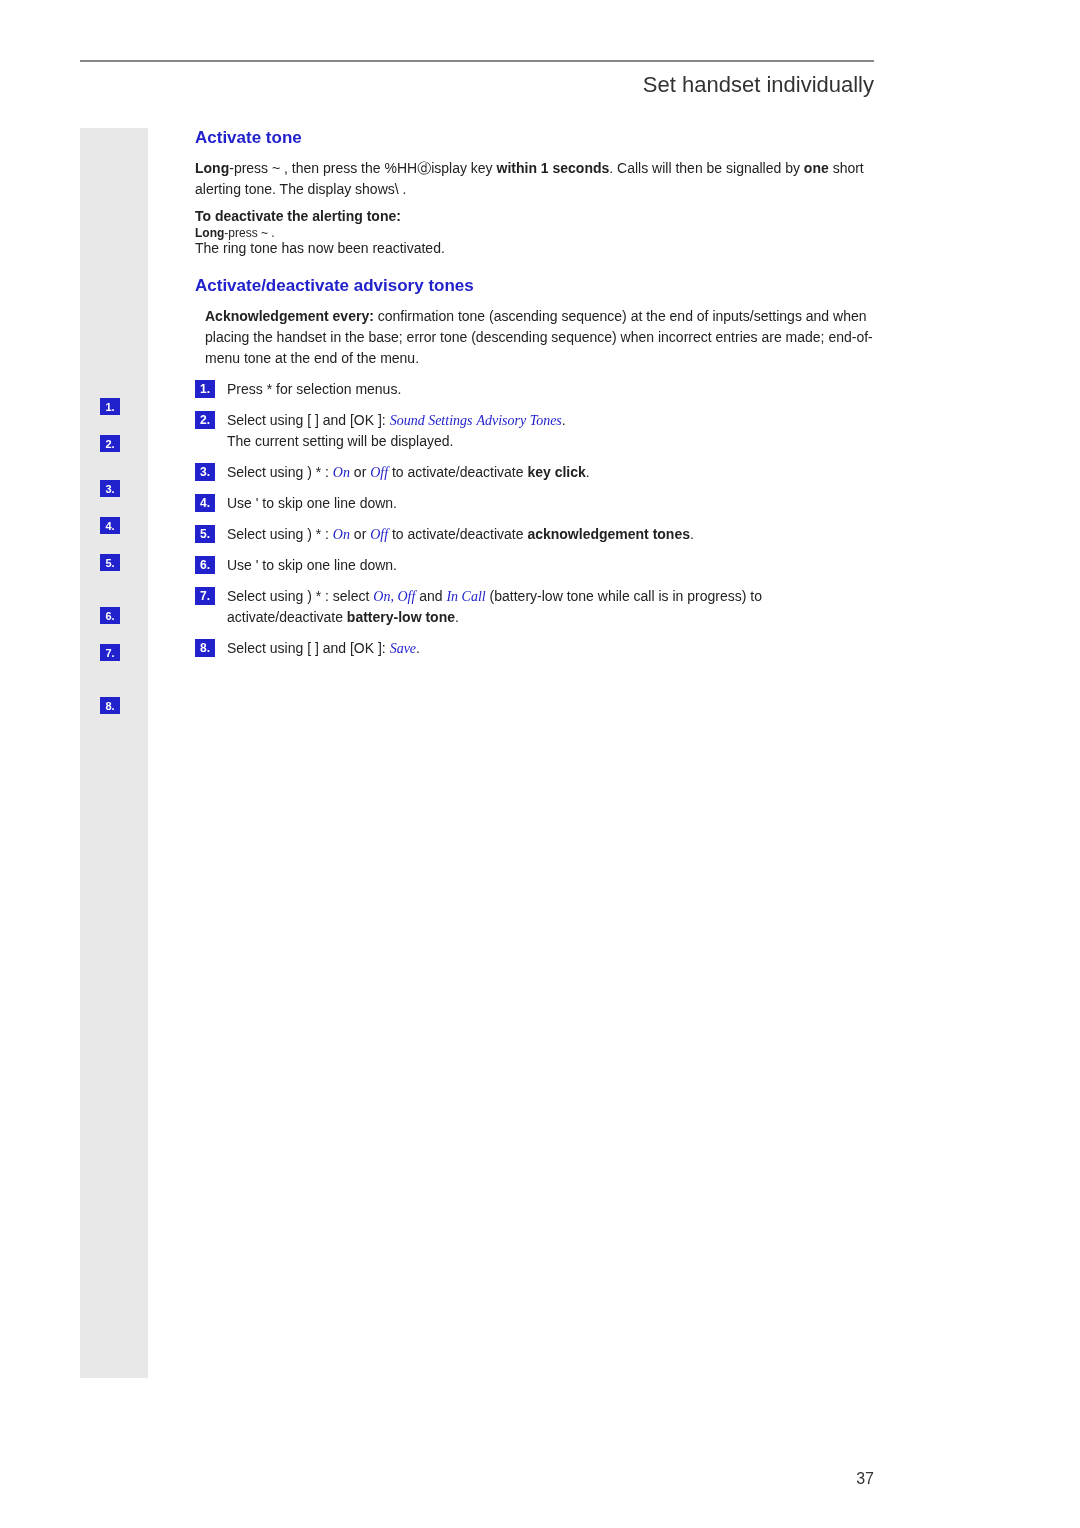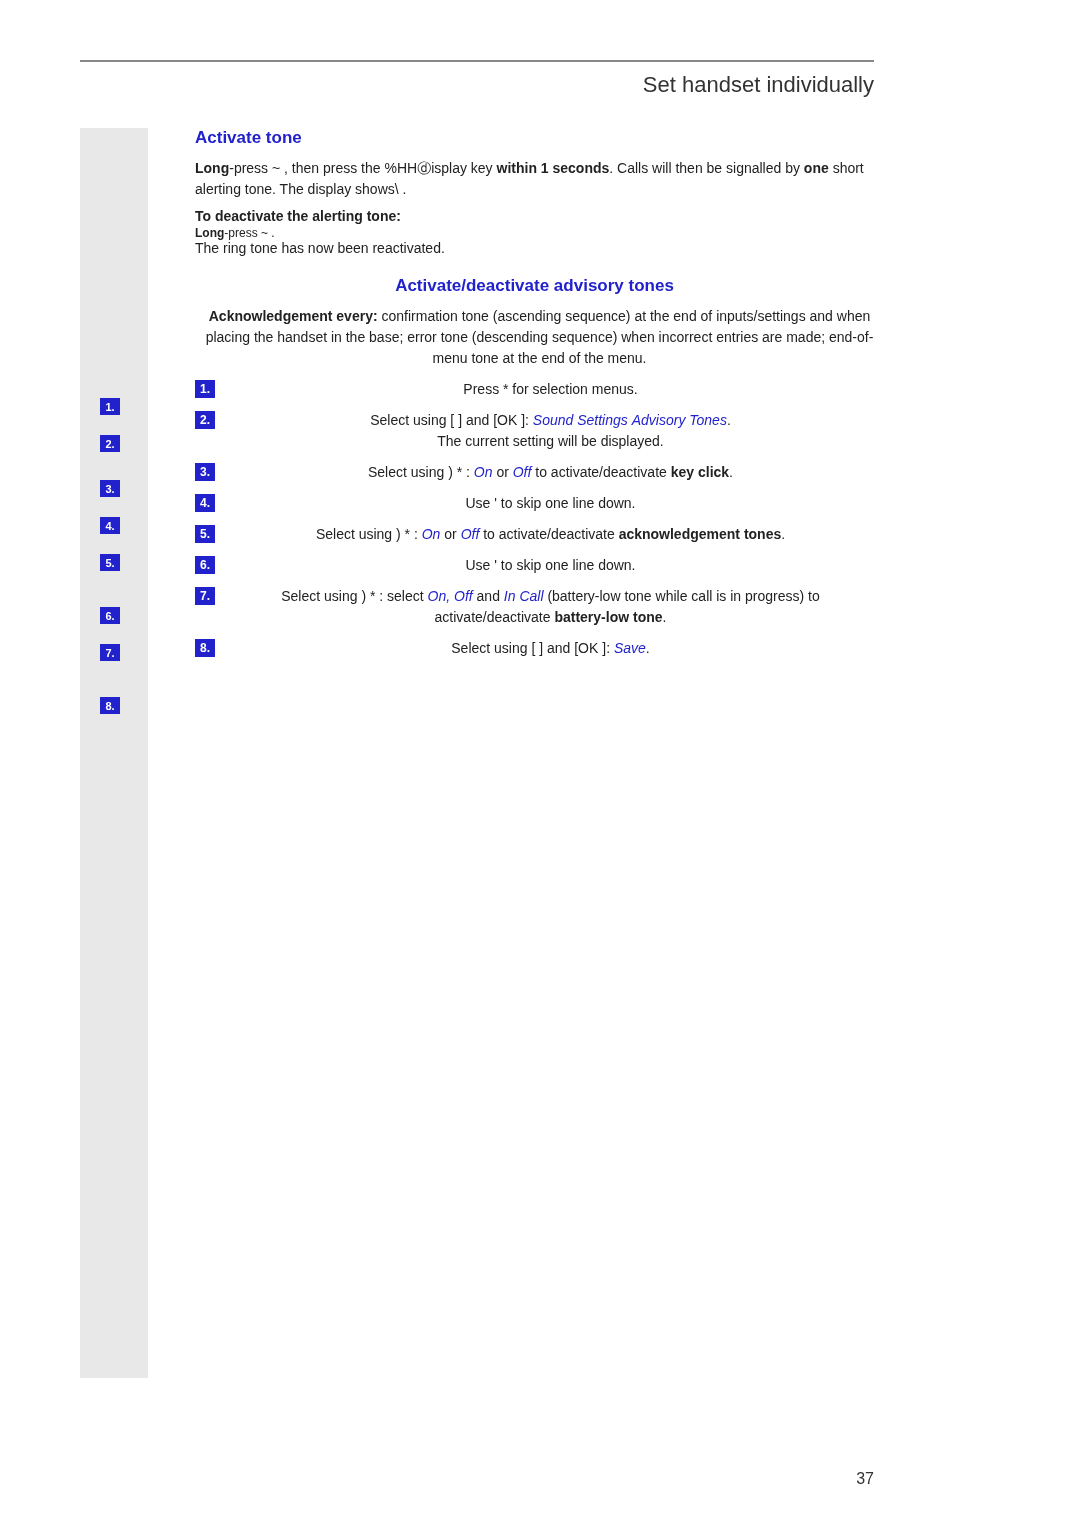--- a/index.html
+++ b/index.html
@@ -79,21 +79,20 @@
     }
 
     .reactivated-line {
       font-size: 14px;
       margin-bottom: 20px;
     }
 
     
     .advisory-section {
       margin-top: 18px;
-      text-align: center;
     }
 
     .advisory-desc {
       font-size: 14px;
       line-height: 1.5;
       margin-bottom: 6px;
       padding-left: 10px;
     }
 
     .advisory-desc b {
@@ -133,20 +132,21 @@
       flex: 1;
     }
 
     .step-text b {
       font-weight: bold;
     }
 
     .step-text i {
       font-style: italic;
       color: #2222cc;
+      font-family: Liberation Serif, serif;
     }
 
     .italic-blue {
       font-style: italic;
       color: #2222cc;
     }
 
     
     .page-number {
       position: absolute;

